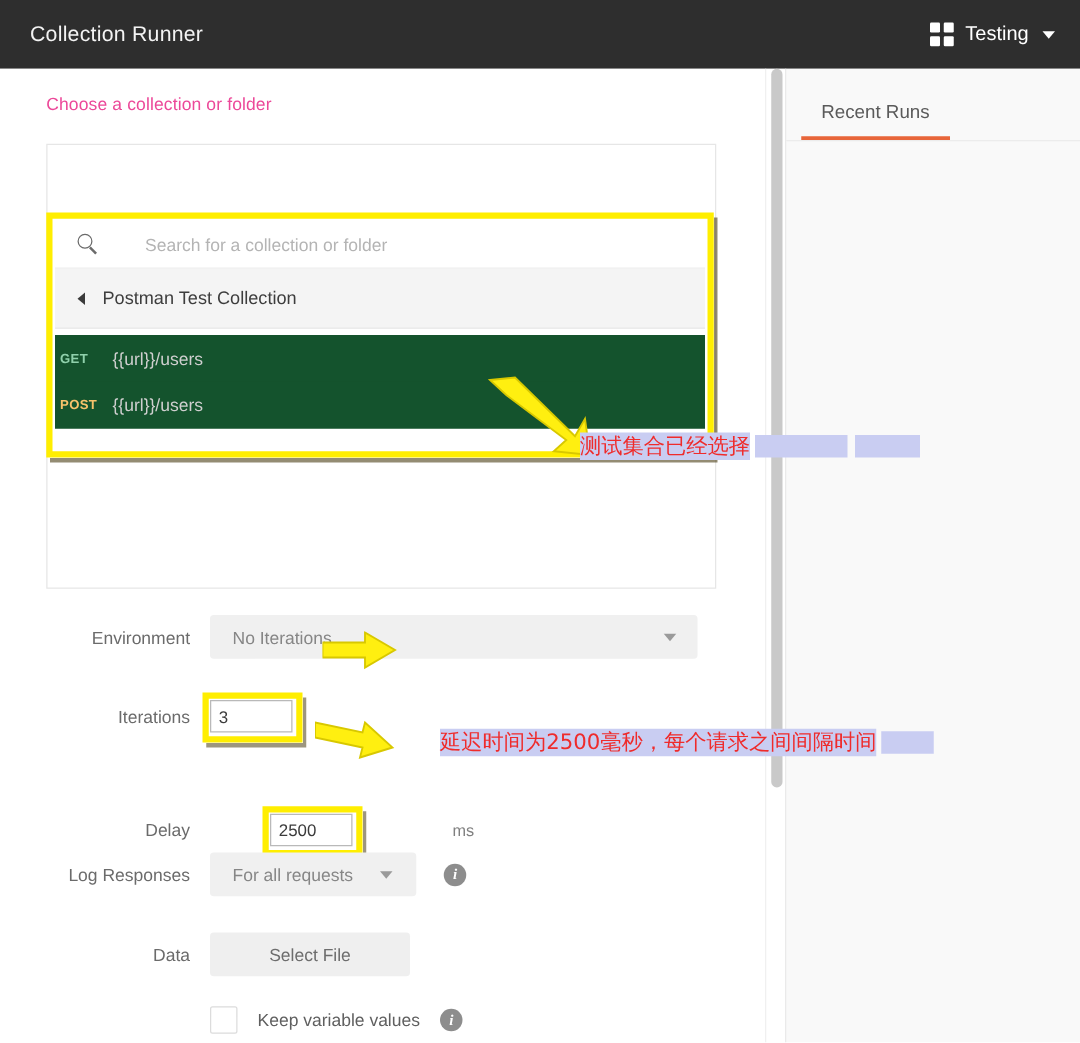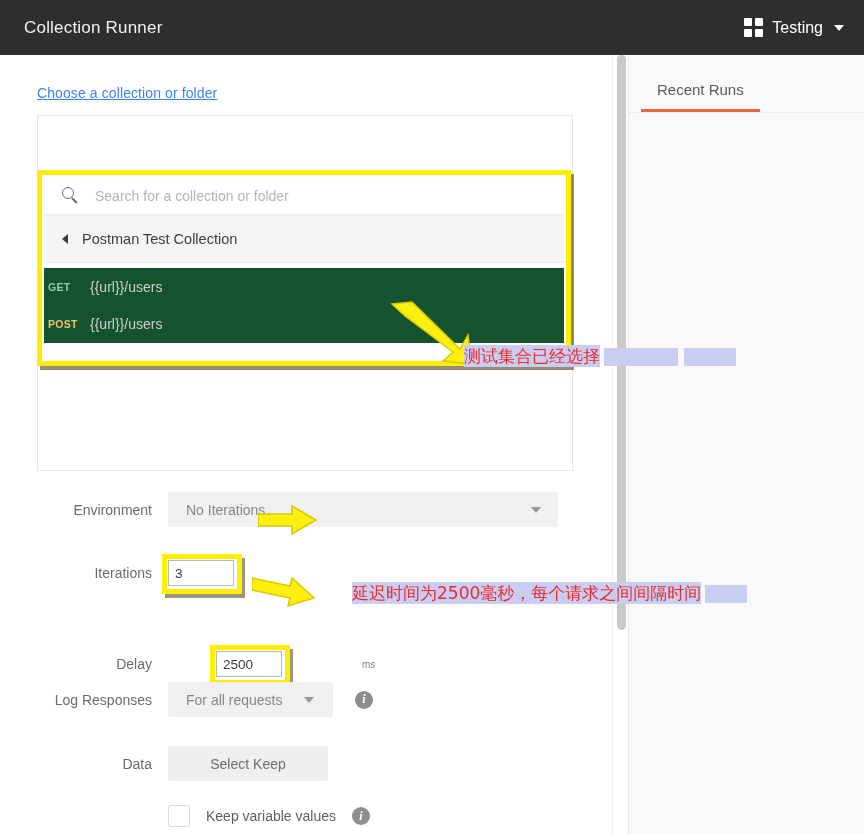--- a/index.html
+++ b/index.html
@@ -65,43 +65,43 @@
   .tab.active::after {
     content: ""; position: absolute; left: -16px; right: -16px; bottom: 0;
     height: 3px; background: #e8663a;
   }
   .tab-rule {
     margin-left: 0; border-bottom: 1px solid #ececec;
   }
 
   
   .choose-label {
-    position: absolute; left: 37px; top: 30px;
-    font-size: 14px; color: #3b82f6; letter-spacing: .1px; text-decoration: underline;
+    position: absolute; left: 37px; top: 20px;
+    font-size: 14px; color: #ec4899; letter-spacing: .1px;
   }
 
   
   .picker-card {
     position: absolute; left: 37px; top: 60px; width: 536px; height: 356px;
     background: #ffffff; border: 1px solid #e6e6e6;
   }
 
   
   .yellow-box {
     position: absolute; left: 37px; top: 115px; width: 534px; height: 196px;
     border: 5px solid #ffee00;
     box-shadow: 3px 4px 0 rgba(60,45,0,.55);
     background: transparent;
     pointer-events: none;
   }
 
   .search-row {
     position: absolute; left: 44px; top: 122px; width: 520px; height: 38px;
     background: #ffffff; border-bottom: 1px solid #ededed;
-    display: flex; align-items: center;
+    display: flex; align-items: center; gap: 21px;
   }
   .search-ic {
     margin-left: 18px; width: 17px; height: 17px; position: relative;
   }
   .search-ic .ring {
     position: absolute; left: 0; top: 0; width: 12px; height: 12px;
     border: 1.8px solid #6b6b6b; border-radius: 50%;
   }
   .search-ic .handle {
     position: absolute; left: 10px; top: 10px; width: 7px; height: 1.8px;
@@ -164,21 +164,21 @@
   .num-input {
     width: 66px; height: 26px; background: #ffffff;
     border: 1px solid #b9b9b9; font-size: 13.5px; color: #3b3b3b;
     padding: 0 6px; font-family: inherit;
   }
   .num-hl {
     position: absolute; left: -6px; top: -6px; width: 80px; height: 40px;
     border: 5px solid #ffee00; box-shadow: 3px 4px 0 rgba(60,45,0,.5);
     pointer-events: none;
   }
-  .ms-unit { font-size: 10px; color: #808080; margin-left: 32px; }
+  .ms-unit { font-size: 13px; color: #808080; margin-left: 32px; }
 
   .log-row { top: 627px; }
   .log-select { width: 165px; padding-right: 14px; }
   .log-select .select-caret { margin-left: 22px; }
   .data-row { top: 691px; }
   .btn-file {
     width: 160px; height: 35px; background: #efefef; border-radius: 3px;
     display: flex; align-items: center; justify-content: center;
     font-size: 14px; color: #6d6d6d;
   }
@@ -291,21 +291,21 @@
       <span class="f-label">Log Responses</span>
       <span class="select-box log-select">
         <span class="txt">For all requests</span>
         <span class="select-caret"></span>
       </span>
       <span class="info-ic info-gap">i</span>
     </div>
 
     <div class="form-row data-row">
       <span class="f-label">Data</span>
-      <span class="btn-file">Select Keep</span>
+      <span class="btn-file">Select File</span>
     </div>
 
     <div class="form-row keep-row">
       <span class="f-label"></span>
       <span class="chk"></span>
       <span class="keep-label">Keep variable values</span>
       <span class="info-ic info-gap2">i</span>
     </div>
   </div>
 

